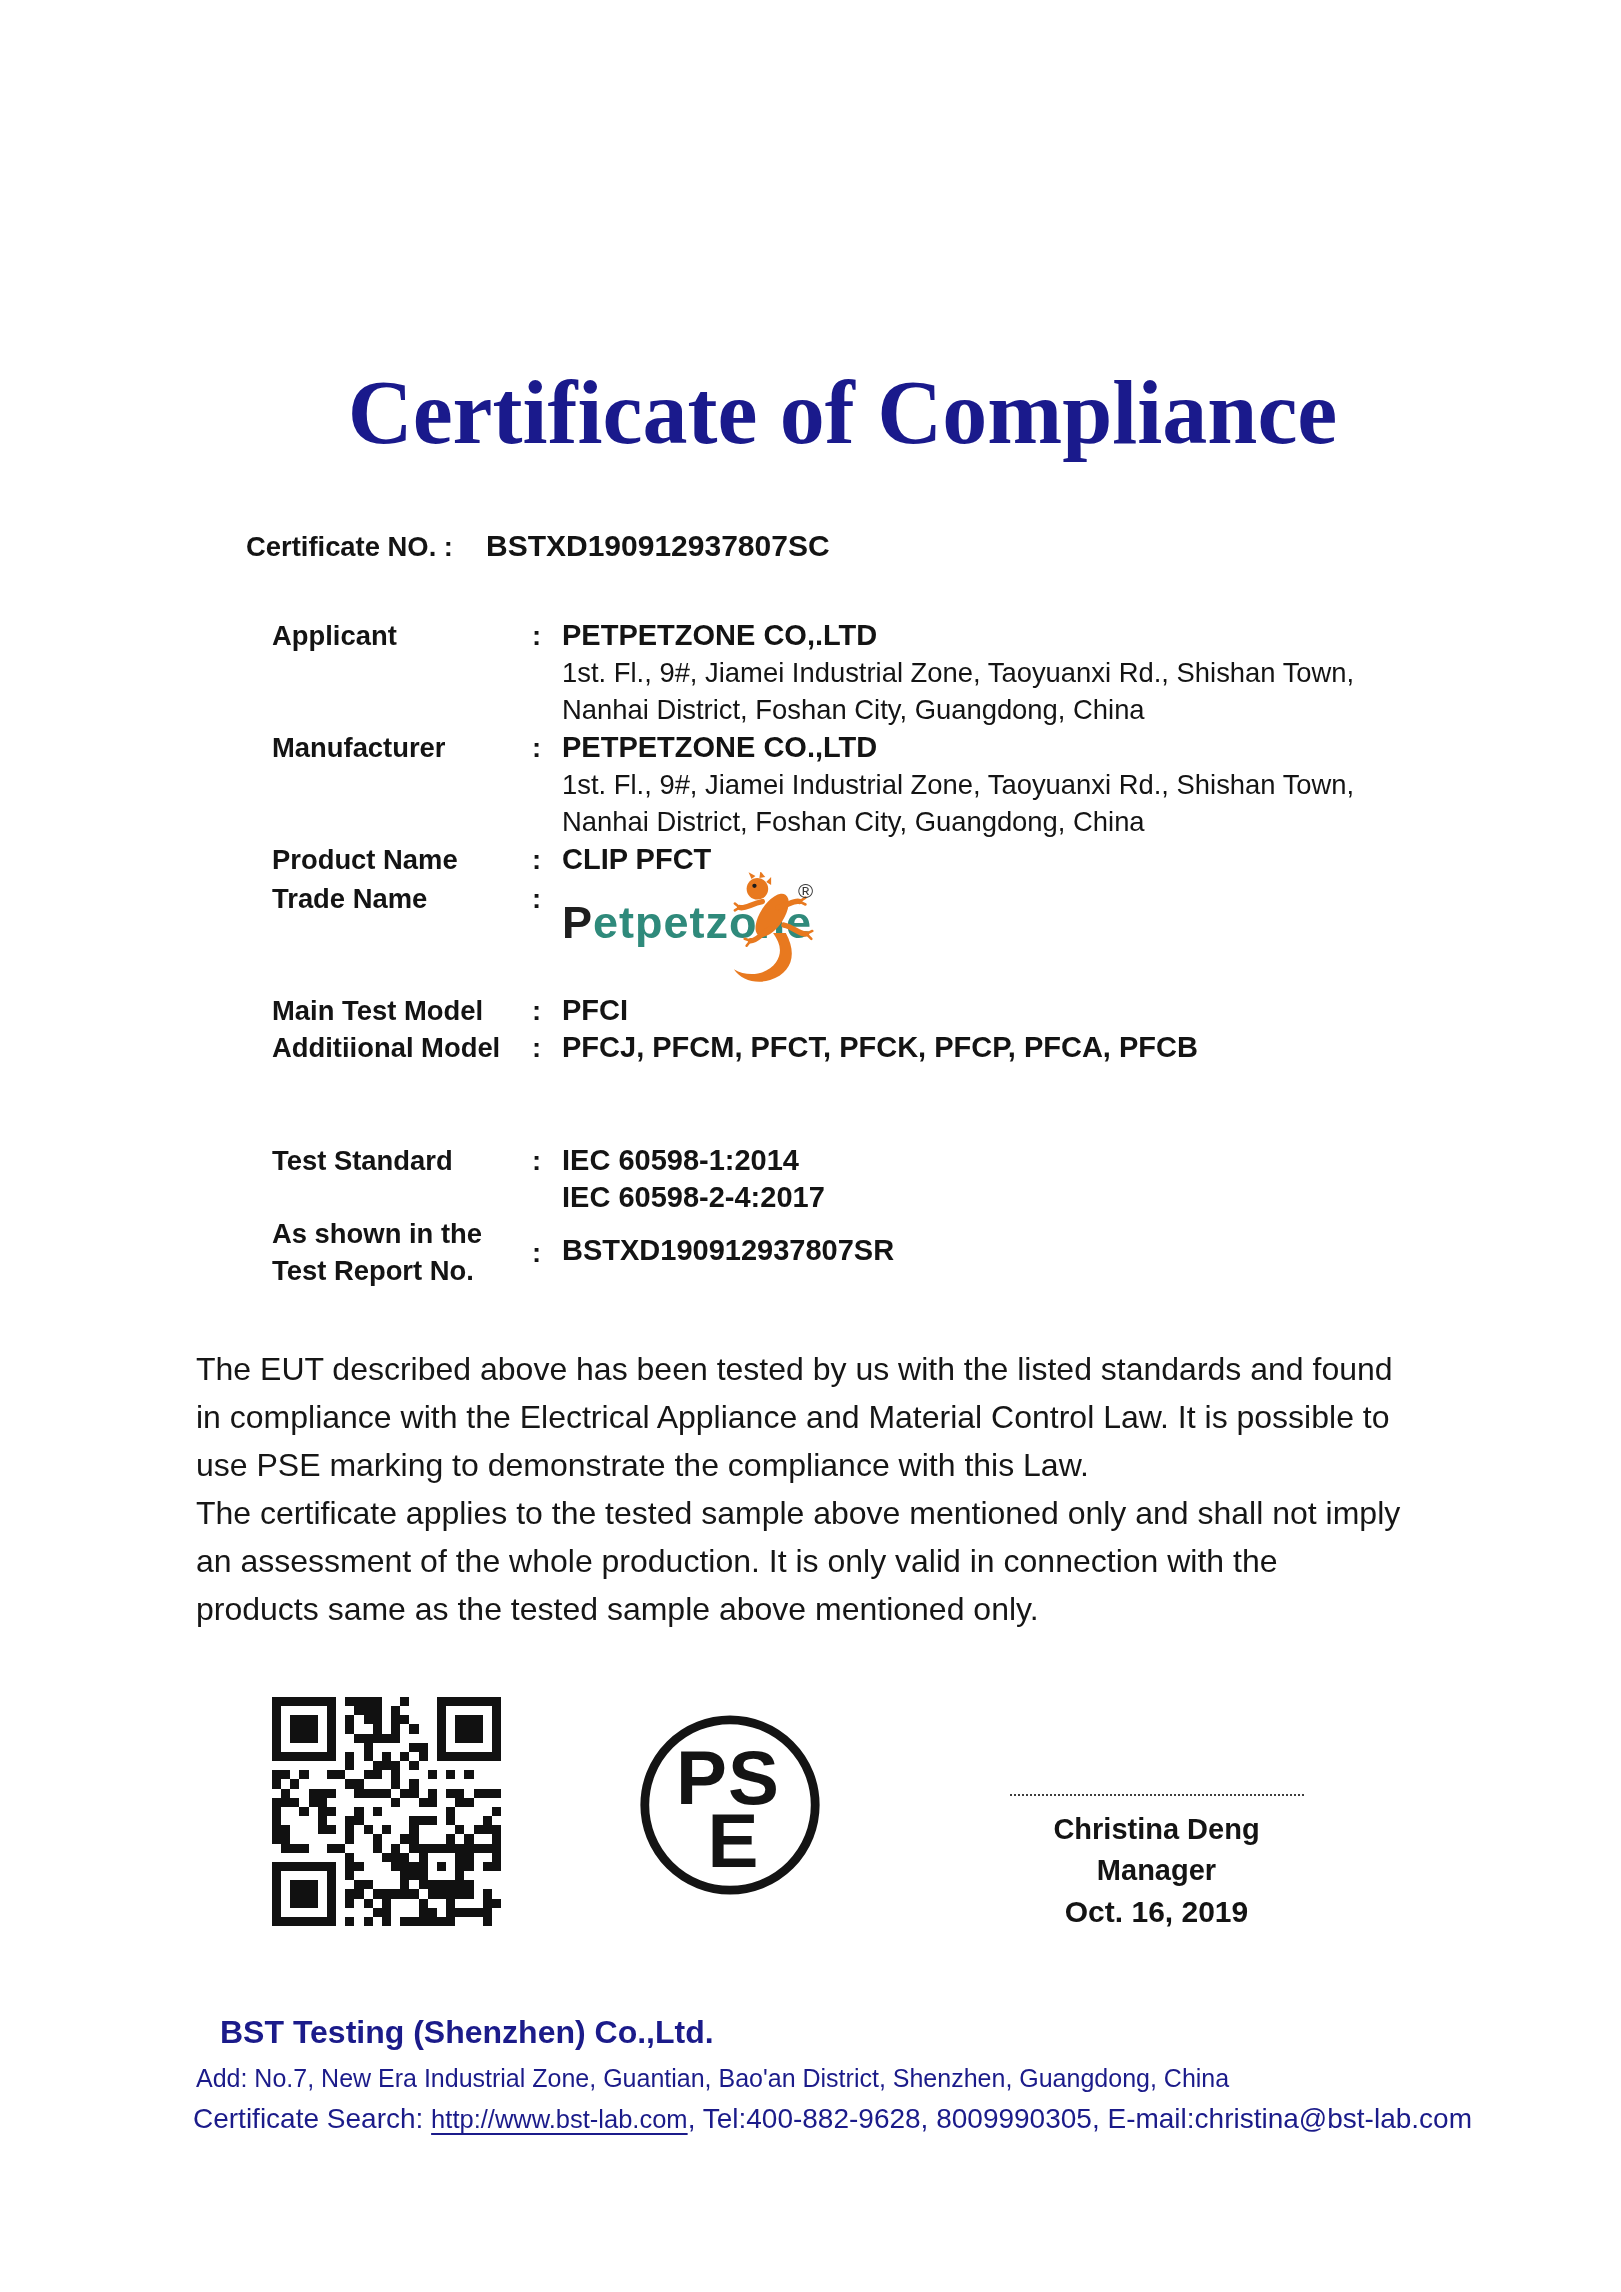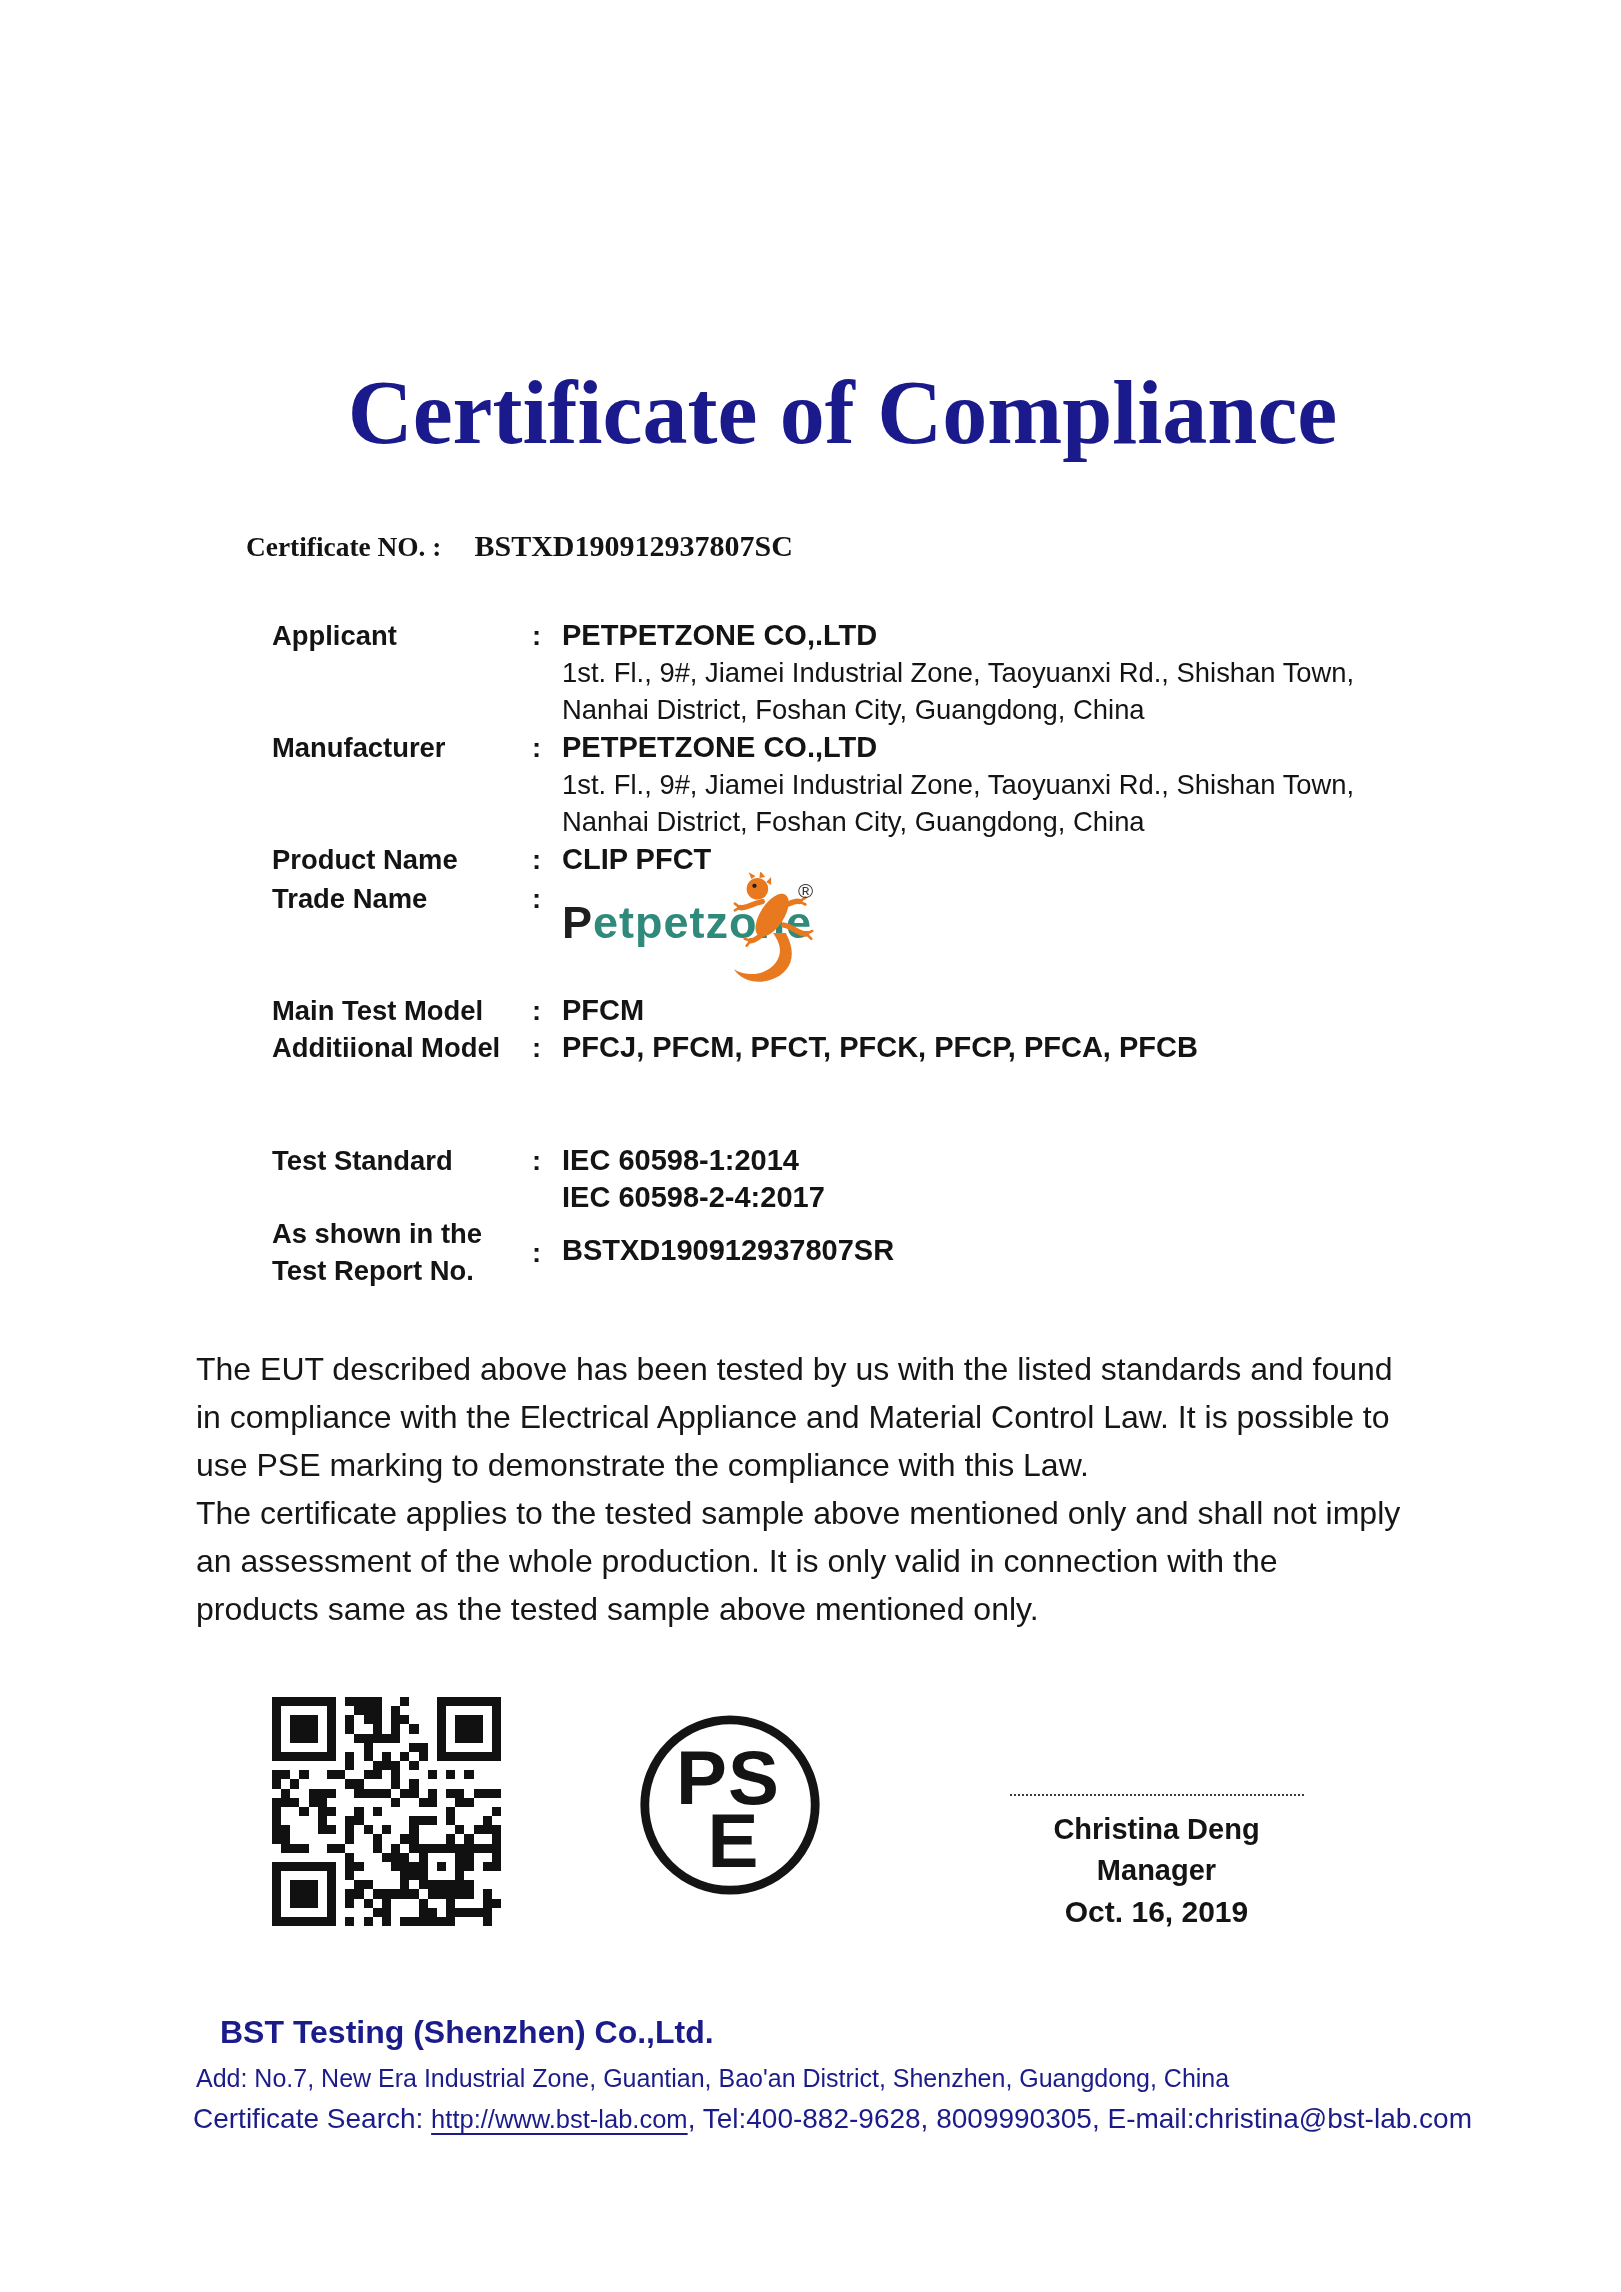--- a/index.html
+++ b/index.html
@@ -27,21 +27,20 @@
     letter-spacing: 0px;
     white-space: nowrap;
   }
 
   
   .cert-line {
     position: absolute;
     top: 529px; left: 246px;
     font-size: 27.4px; font-weight: bold;
     white-space: nowrap;
-    font-family: Liberation Serif, serif;
   }
   .cert-line .cert-value {
     font-size: 30px;
     margin-left: 33px;
   }
 
   
   .row {
     position: absolute;
     left: 258px;
@@ -240,21 +239,21 @@
           <circle cx="28" cy="14" r="2.2" fill="#1c1c1c"></circle>
         </g>
       </svg>
       <div class="registered-mark">®</div>
     </div>
   </div>
 
   <div class="row row-main-model">
     <div class="row-label">Main Test Model</div>
     <div class="row-colon">:</div>
-    <div class="row-value">PFCM</div>
+    <div class="row-value">PFCI</div>
   </div>
 
   <div class="row row-add-model">
     <div class="row-label">Additiional Model</div>
     <div class="row-colon">:</div>
     <div class="row-value">PFCJ, PFCM, PFCT, PFCK, PFCP, PFCA, PFCB</div>
   </div>
 
   <div class="row row-standard">
     <div class="row-label">Test Standard</div>

